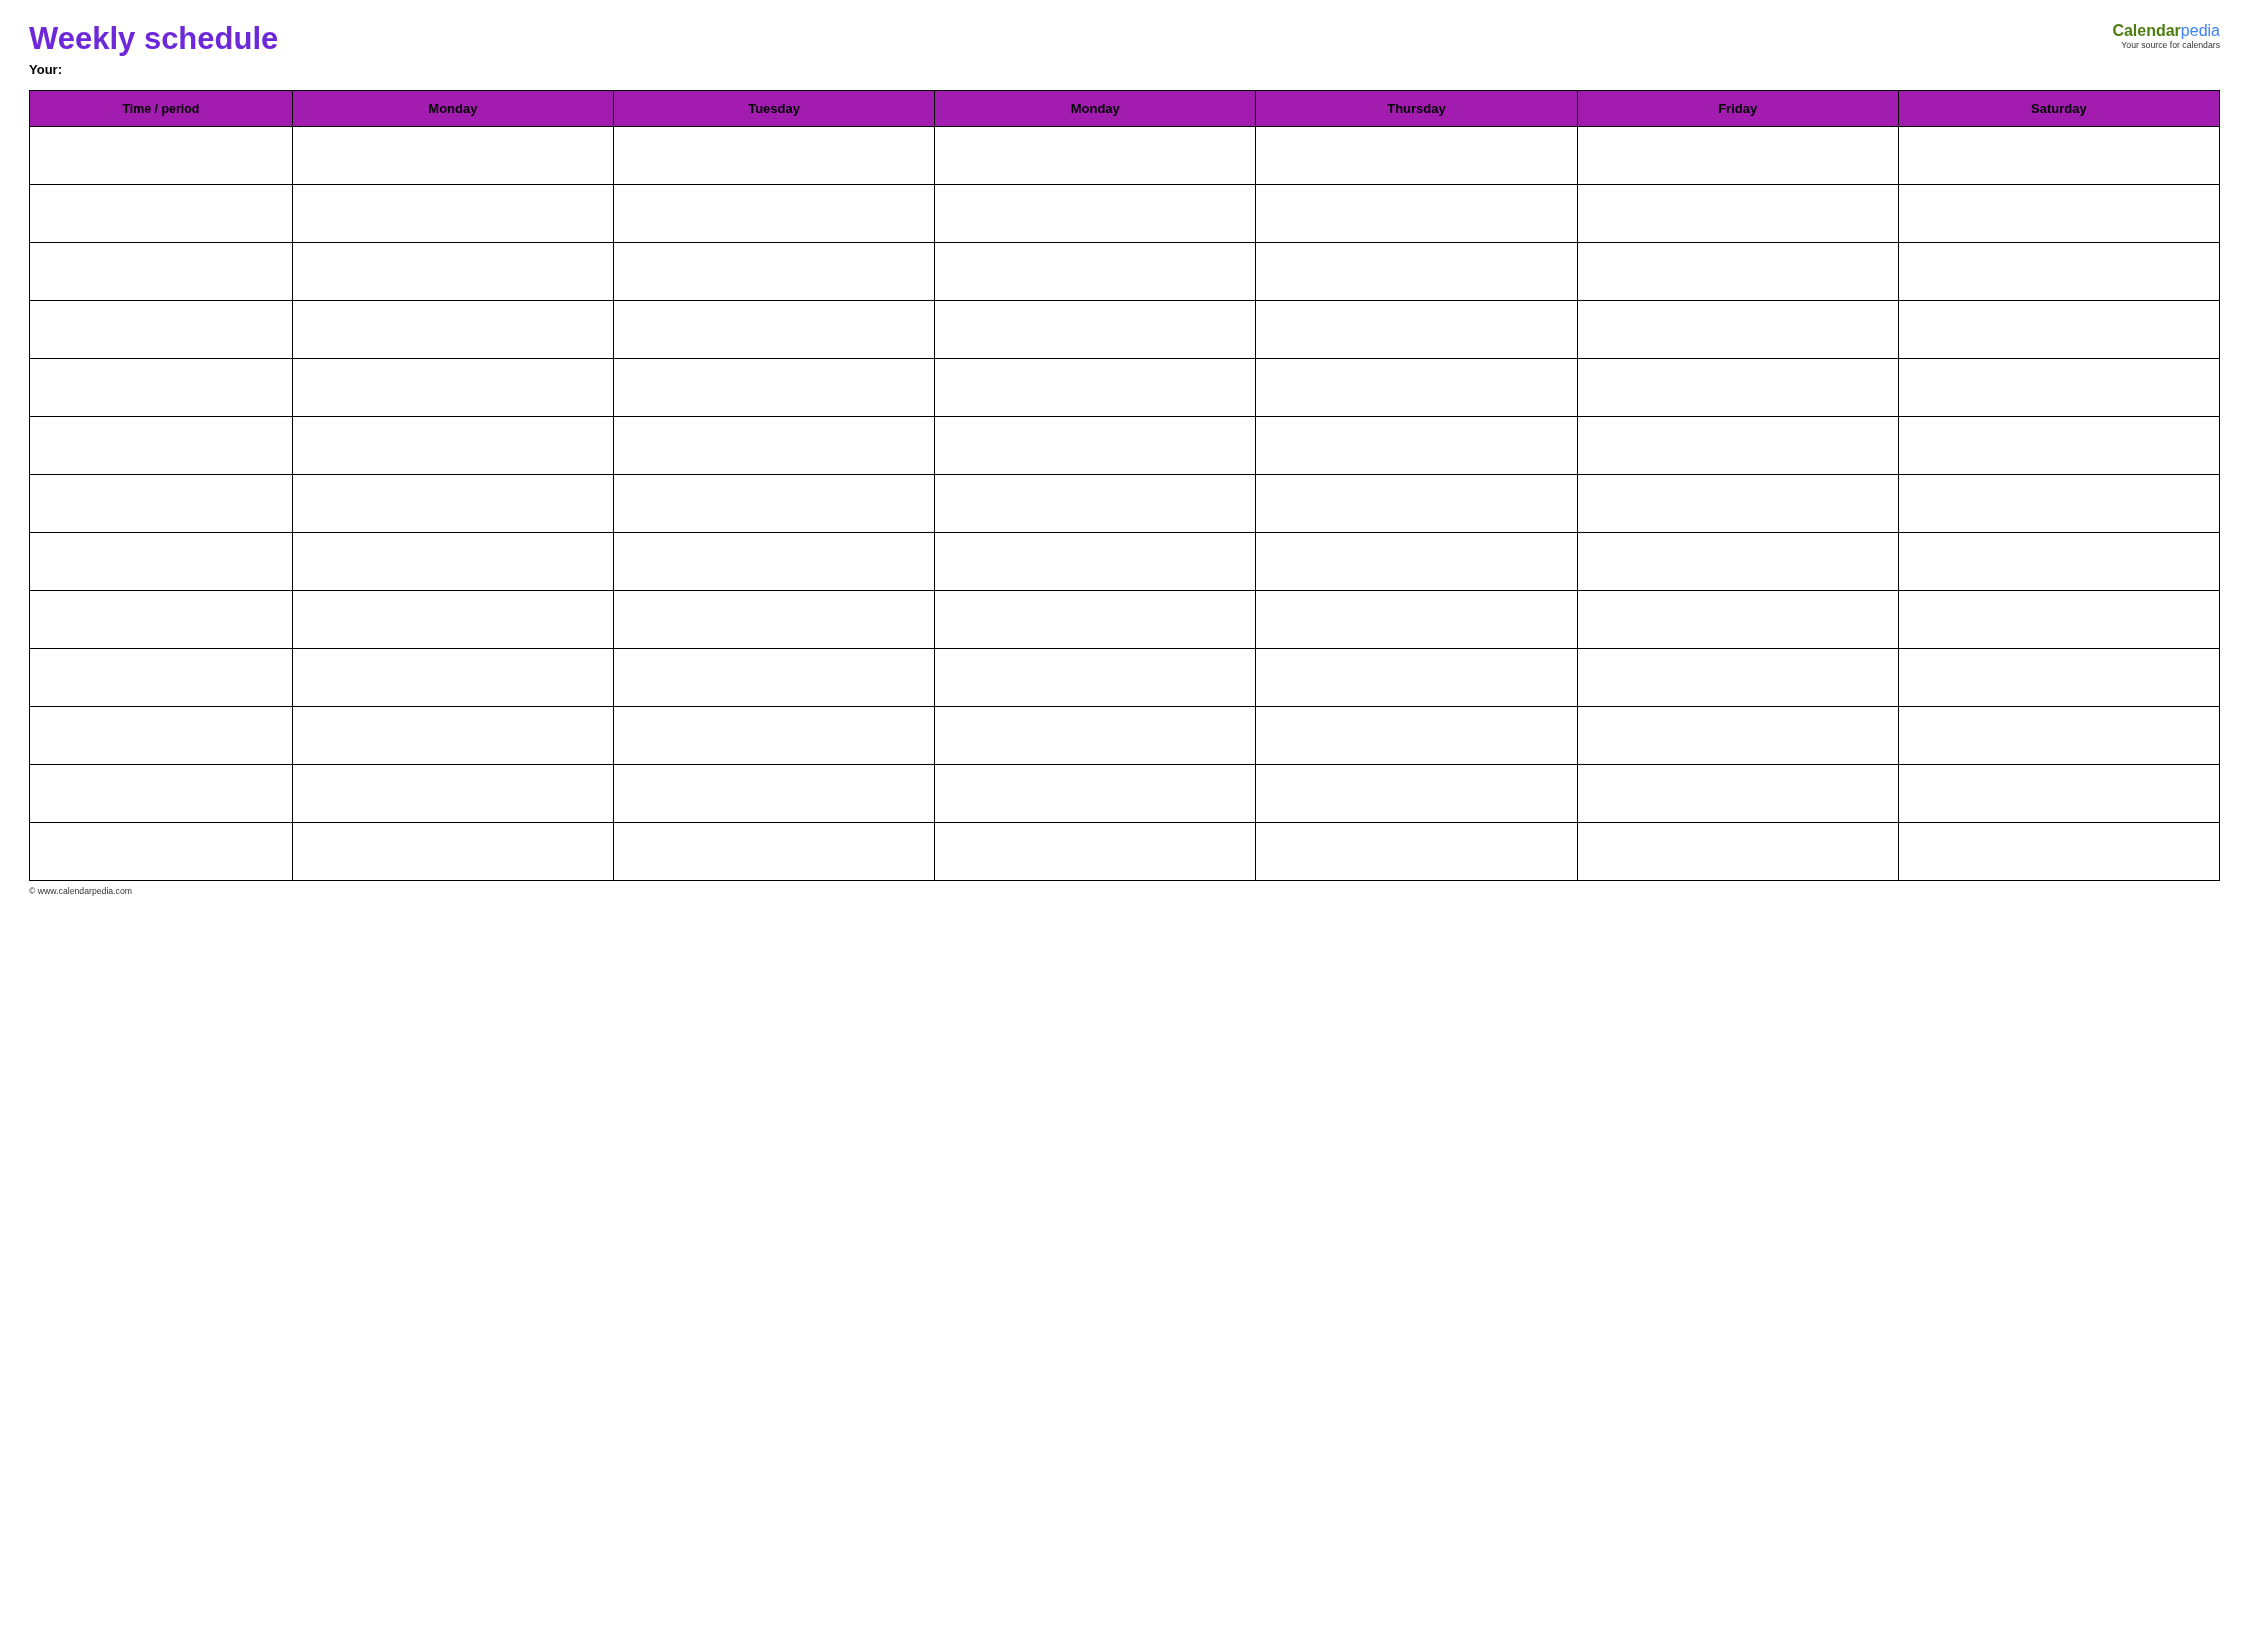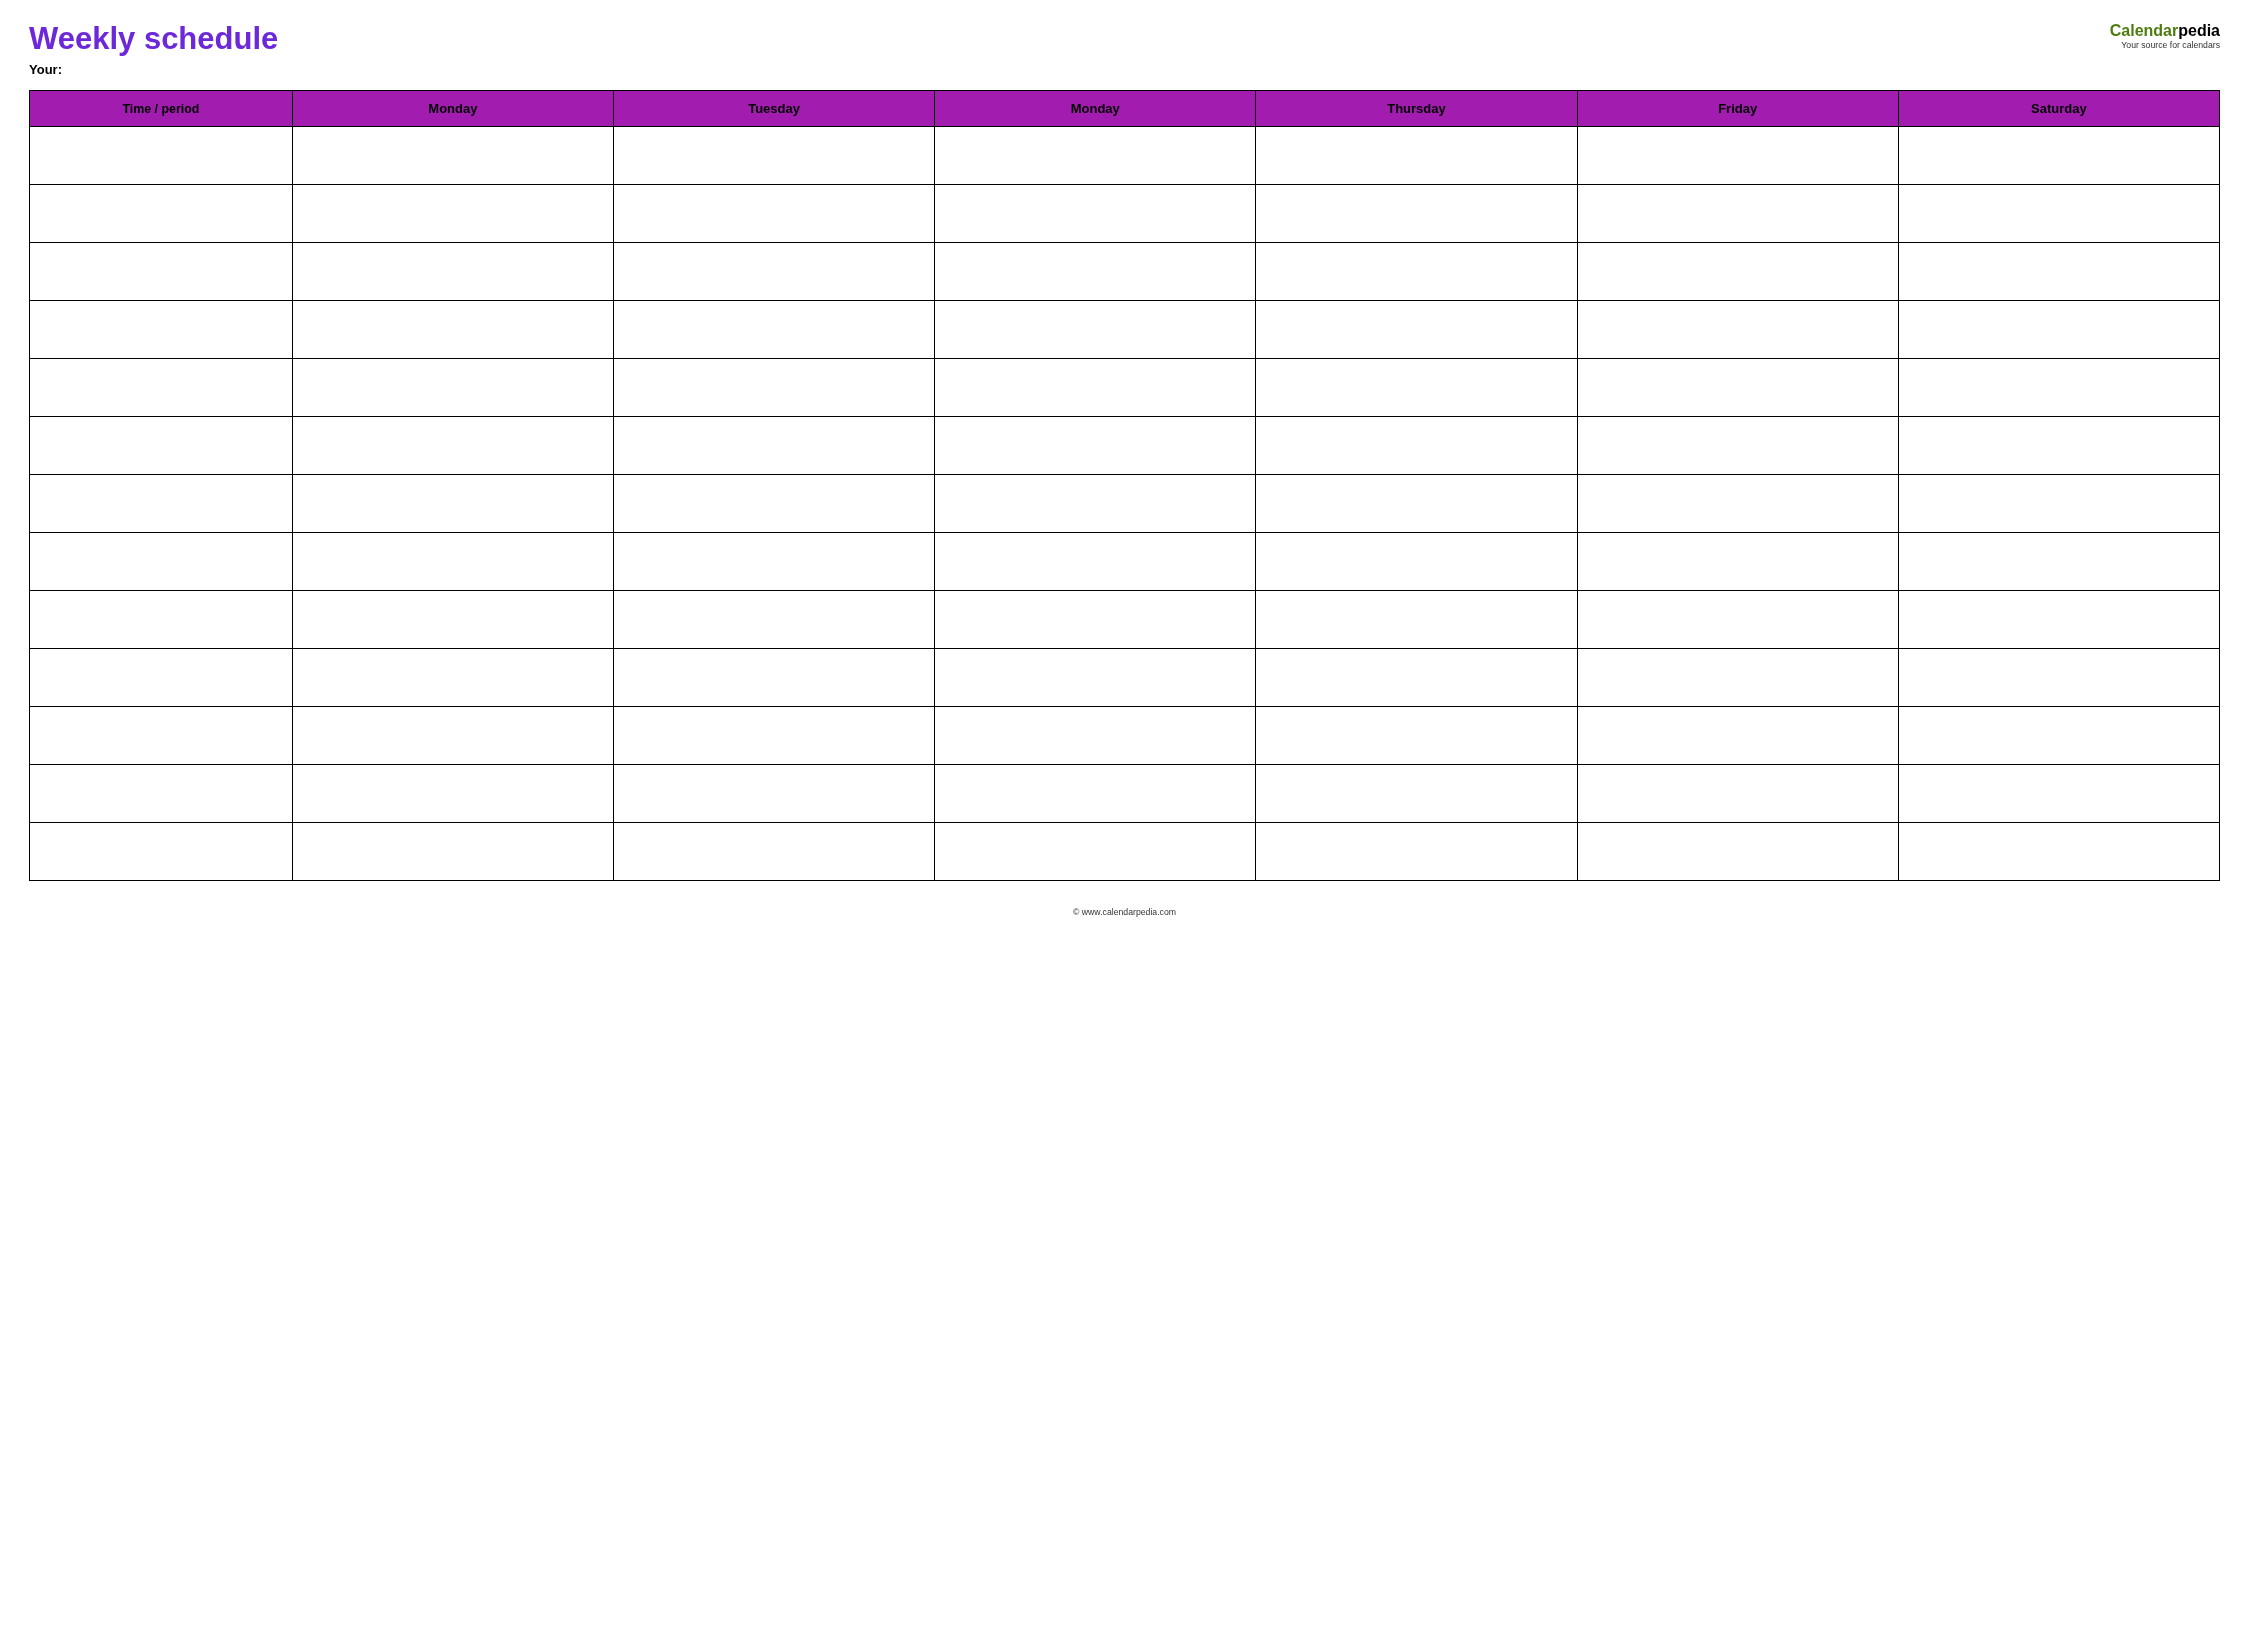--- a/index.html
+++ b/index.html
@@ -48,22 +48,22 @@
       font-size: 9.5px;
     }
 
     .logo-text {
       font-size: 16px;
       font-weight: normal;
       color: #000;
     }
 
     .logo-text span.red {
-      color: #000000;
-      font-weight: bold;
+      color: #3b82f6;
+      font-weight: normal;
     }
 
     .logo-text span.black {
       font-weight: bold;
       color: #4d7c0f;
       margin-left: 24px;
     }
 
     .logo-sub {
       font-size: 8.7px;
@@ -103,24 +103,23 @@
     .schedule-table td.time-cell {
       border-left: 1.5px solid #000;
       border-right: 1.5px solid #000;
     }
 
     .schedule-table tr:last-child td {
       border-bottom: 1.5px solid #000;
     }
 
     .footer {
-      margin-top: 26px;
+      margin-top: 5px;
       font-size: 8.7px;
       color: #333;
-      text-align: center;
     }
   </style>
 </head>
 <body>
 
 <div class="header-section">
   <div class="title-area">
     <h1 class="main-title">Weekly schedule</h1>
     <div class="name-label">Your:</div>
   </div>

